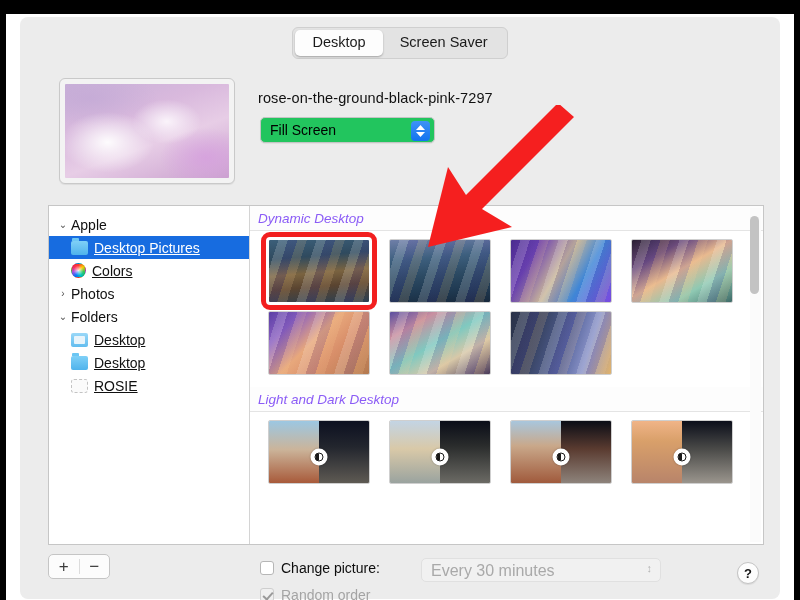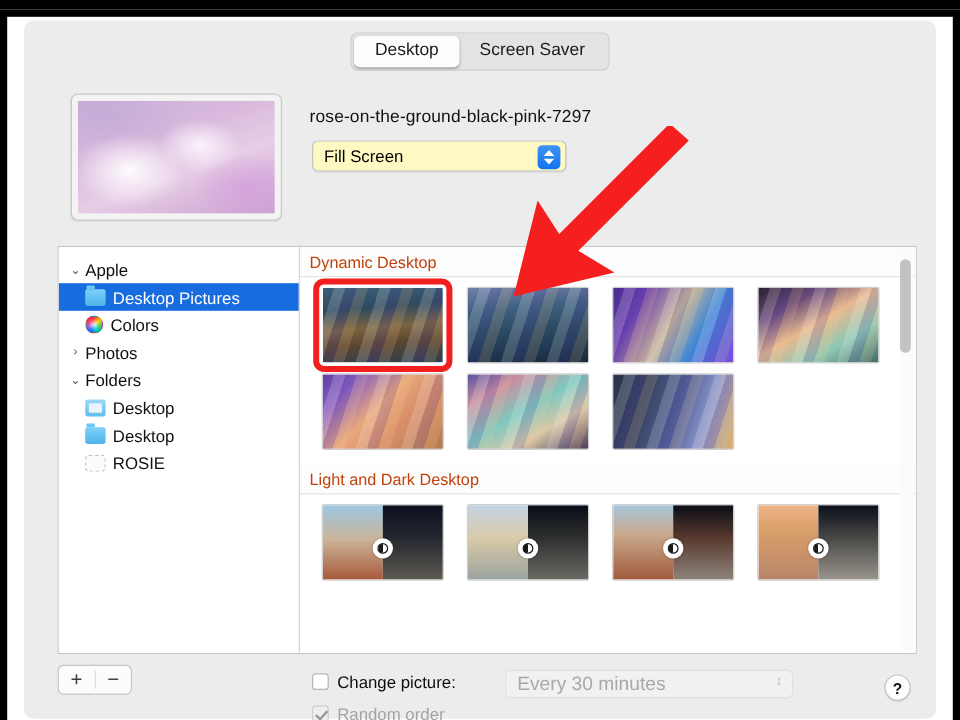--- a/index.html
+++ b/index.html
@@ -67,22 +67,22 @@
       radial-gradient(ellipse 55% 40% at 15% 15%, rgba(196,170,214,.8) 0%, rgba(196,170,214,0) 75%),
       linear-gradient(160deg, #c8b0d8 0%, #d9b9dd 35%, #e7cde6 60%, #caa0ce 100%);
   }
   .filename {
     position: absolute; left: 238px; top: 73px;
     font-size: 14.5px; color: #111;
     letter-spacing: .1px;
   }
   .fitselect {
     position: absolute; left: 240px; top: 100px;
-    width: 212px; height: 26px;
-    background: #fef9c3;
+    width: 175px; height: 26px;
+    background: #22c55e;
     border: 1px solid #c4c4c4;
     border-radius: 5px;
     box-shadow: 0 1px 1px rgba(0,0,0,.06);
   }
   .fitselect .lbl {
     position: absolute; left: 9px; top: 4px;
     font-size: 14px; color: #000;
   }
   .stepper {
     position: absolute; right: 4px; top: 3px;
@@ -116,21 +116,21 @@
     font-size: 14px; color: #101010;
     padding-left: 6px;
     white-space: nowrap;
   }
   .srow.sel { background: #176ce0; color: #fff; }
   .twisty {
     width: 16px; display: inline-block;
     text-align: center; font-size: 10px;
     color: #555; flex: 0 0 16px;
   }
-  .indent1 { padding-left: 22px; }
+  .indent1 { padding-left: 22px; text-decoration: underline; }
   .sicon {
     width: 17px; height: 14px;
     margin-right: 6px; flex: 0 0 17px;
     border-radius: 2px;
   }
   .folder {
     background: linear-gradient(#7fd0f7, #4fb3ec);
     position: relative;
   }
   .folder::before {
@@ -164,23 +164,24 @@
   
   .grid {
     flex: 1; height: 100%;
     position: relative;
     background: #fff;
     overflow: hidden;
   }
   .secthead {
     height: 25px; line-height: 25px;
     padding-left: 8px;
-    font-size: 13.5px; color: #c2410c;
+    font-size: 13.5px; color: #8b5cf6;
     background: #fdfdfd;
     border-bottom: 1px solid #e4e4e4;
+    font-style: italic;
   }
   .thumbrow {
     display: flex; gap: 19px;
     padding: 8px 0 0 18px;
   }
   .thumb {
     width: 102px; height: 64px;
     border: 1px solid #cfcfcf;
     border-radius: 2px;
     position: relative;

